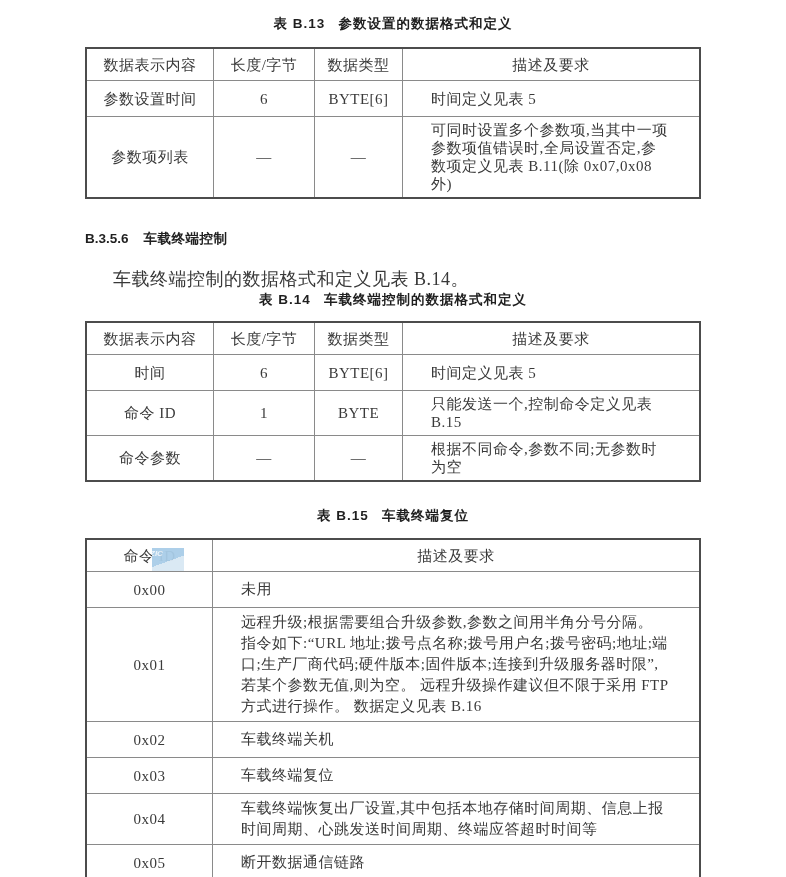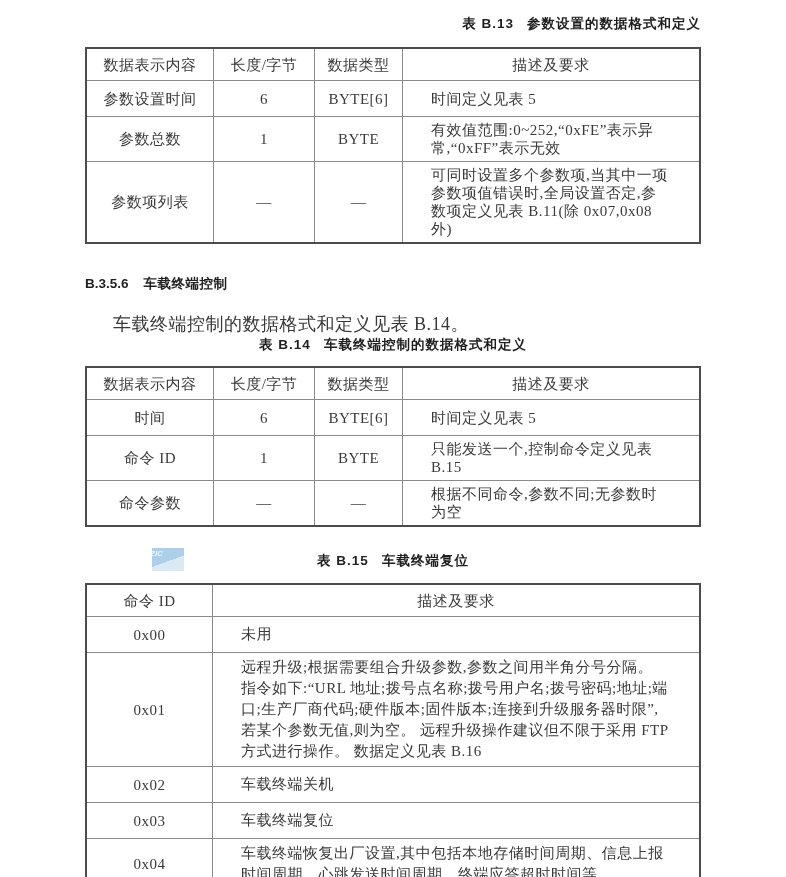--- a/index.html
+++ b/index.html
@@ -15,21 +15,21 @@
 
   .tbl-title{
     text-align:center;
     font-family:"Liberation Sans","DejaVu Sans",sans-serif;
     font-weight:bold;
     font-size:13.5px;color:#1f1f1f;
     letter-spacing:1px;
   }
   .tbl-title .tlabel{margin-right:13px;}
 
-  .t13-title{margin-top:15px;text-align:right;}
+  .t13-title{margin-top:15px;}
   .t14-title{}
   .t15-title{margin-top:25px;}
 
   table{
     border-collapse:collapse;
     table-layout:fixed;
     width:616px;
     border:2px solid #4c4c4c;
     font-size:15px;
     color:#3a3a3a;
@@ -111,26 +111,20 @@
         <td class="c3">数据类型</td>
         <td>描述及要求</td>
       </tr>
       <tr>
         <td>参数设置时间</td>
         <td>6</td>
         <td>BYTE[6]</td>
         <td class="desc">时间定义见表 5</td>
       </tr>
       <tr>
-        <td>参数总数</td>
-        <td>1</td>
-        <td>BYTE</td>
-        <td class="desc">有效值范围:0~252,“0xFE”表示异常,“0xFF”表示无效</td>
-      </tr>
-      <tr>
         <td>参数项列表</td>
         <td>—</td>
         <td>—</td>
         <td class="desc">可同时设置多个参数项,当其中一项参数项值错误时,全局设置否定,参数项定义见表 B.11(除 0x07,0x08 外)</td>
       </tr>
     </tbody>
       </table>
 
     <div class="section-heading">
       <span class="snum">B.3.5.6</span><span>车载终端控制</span>

